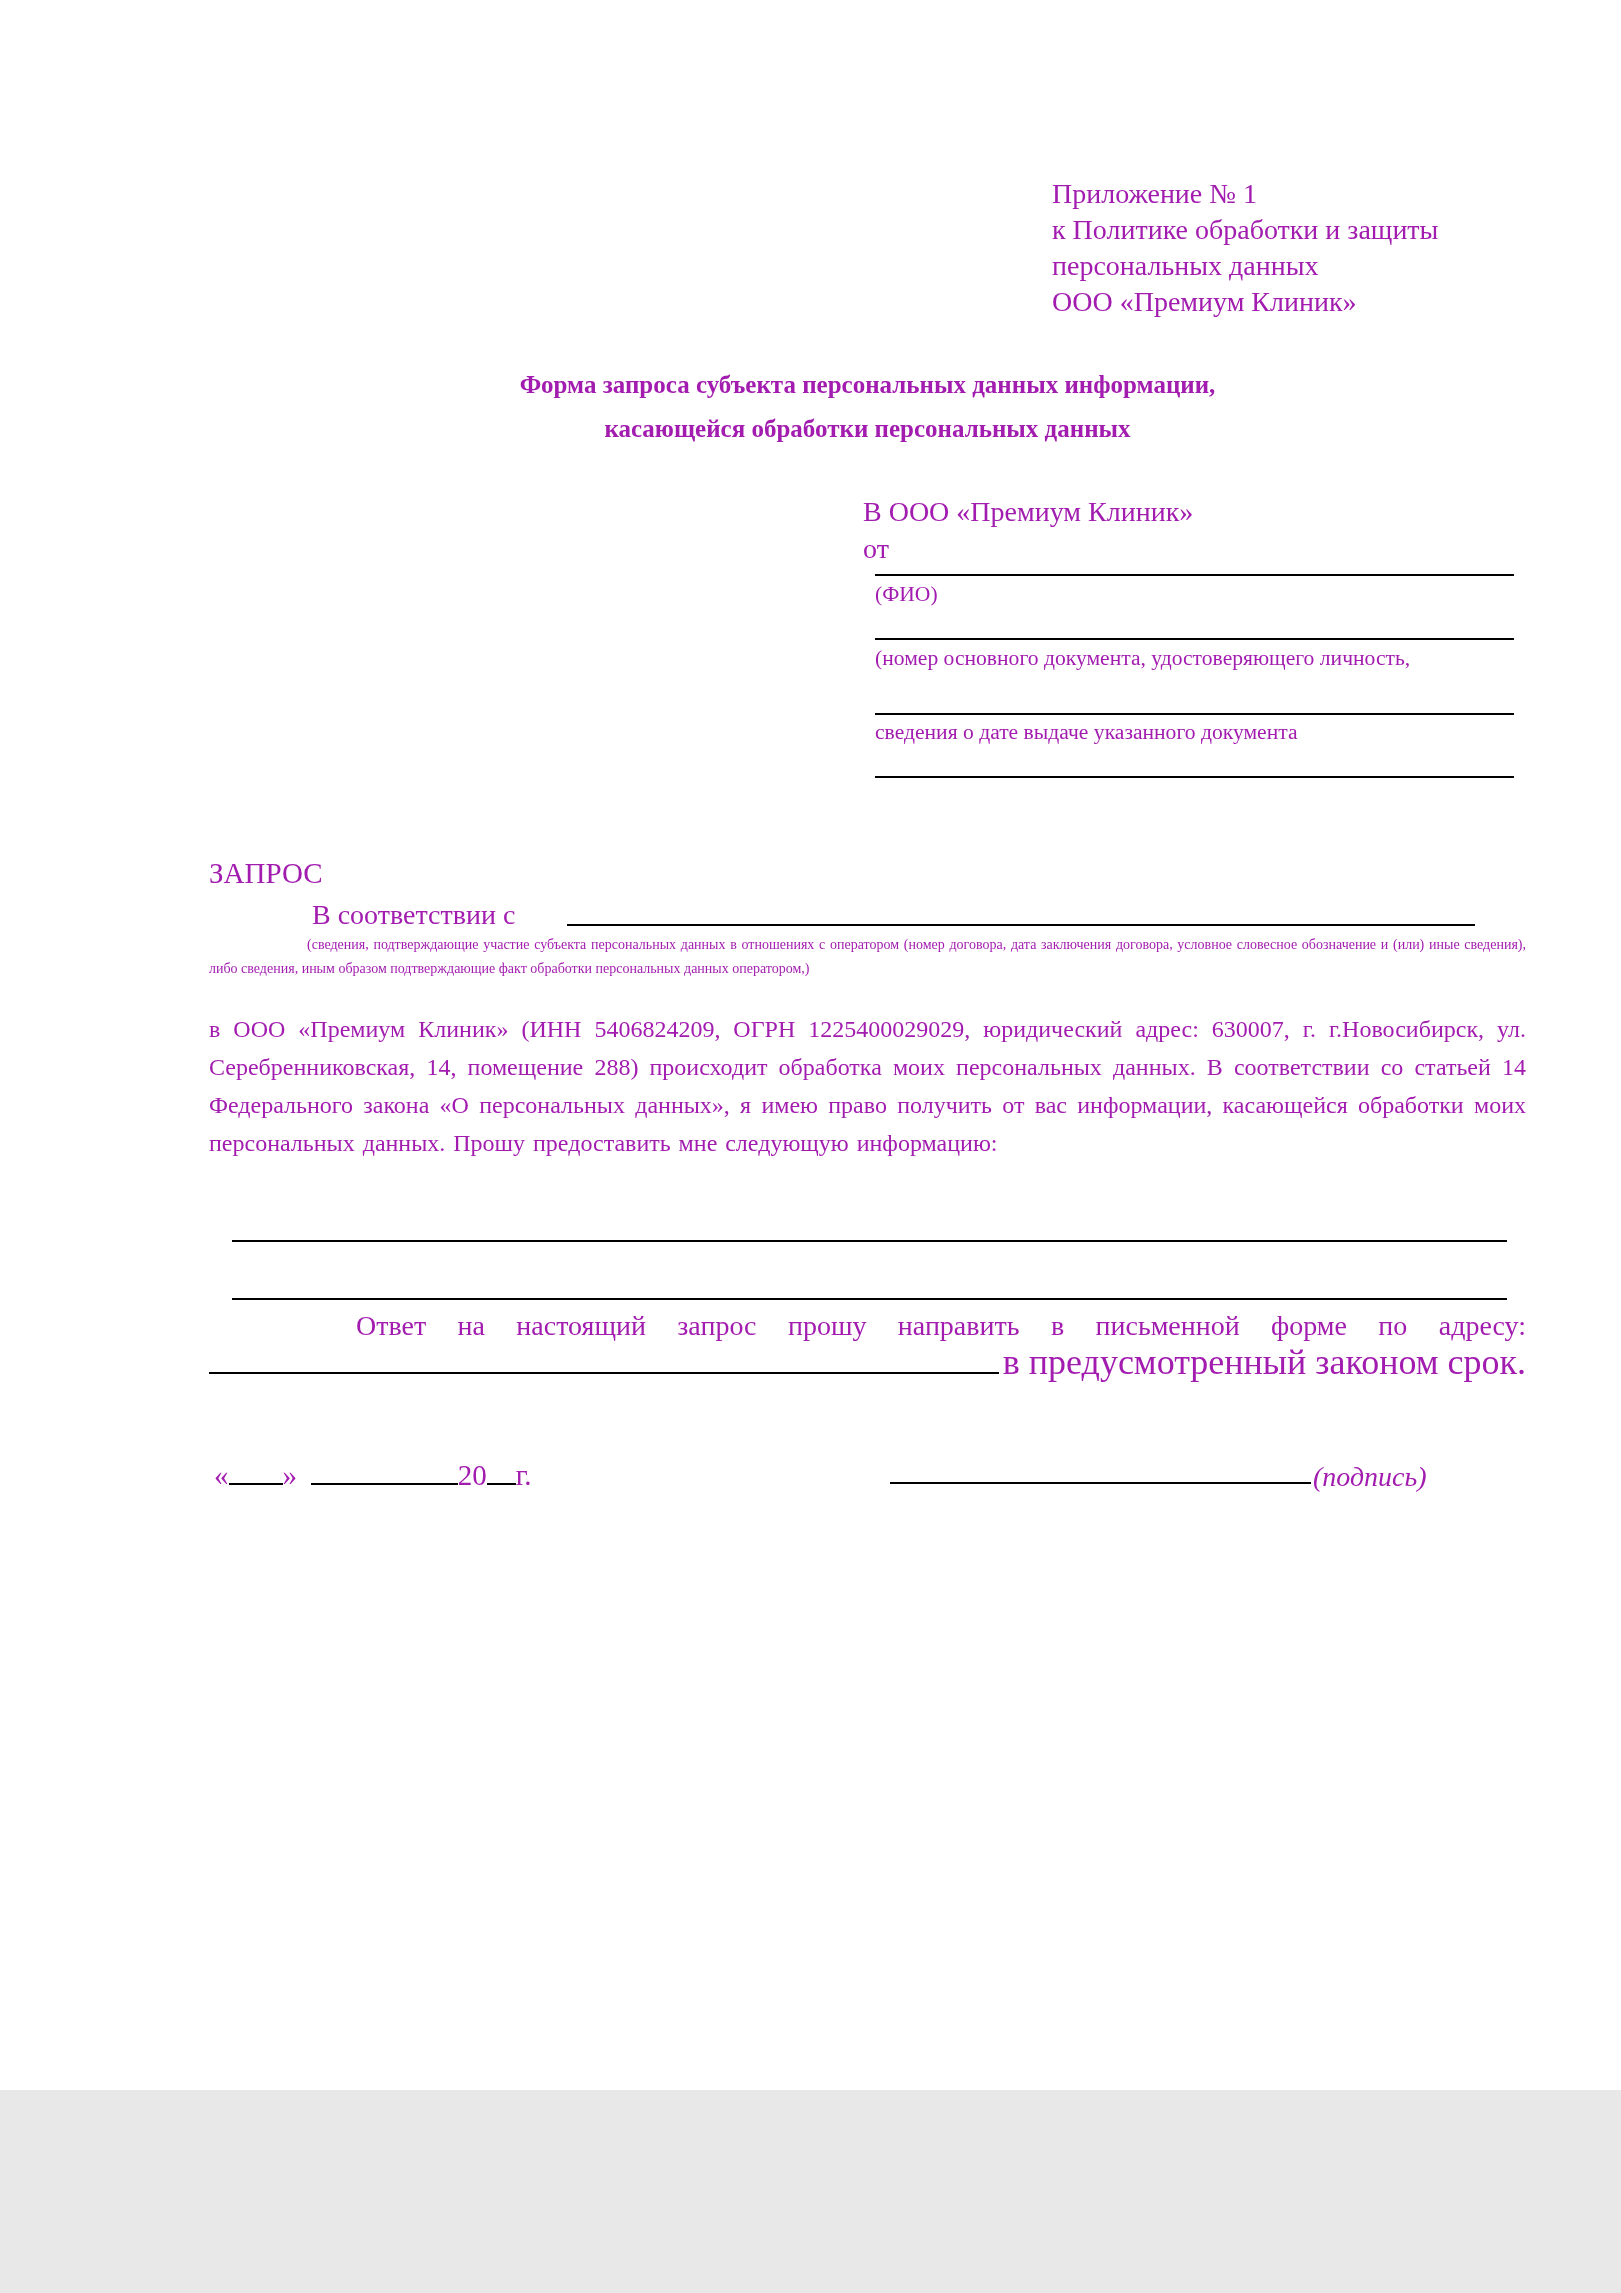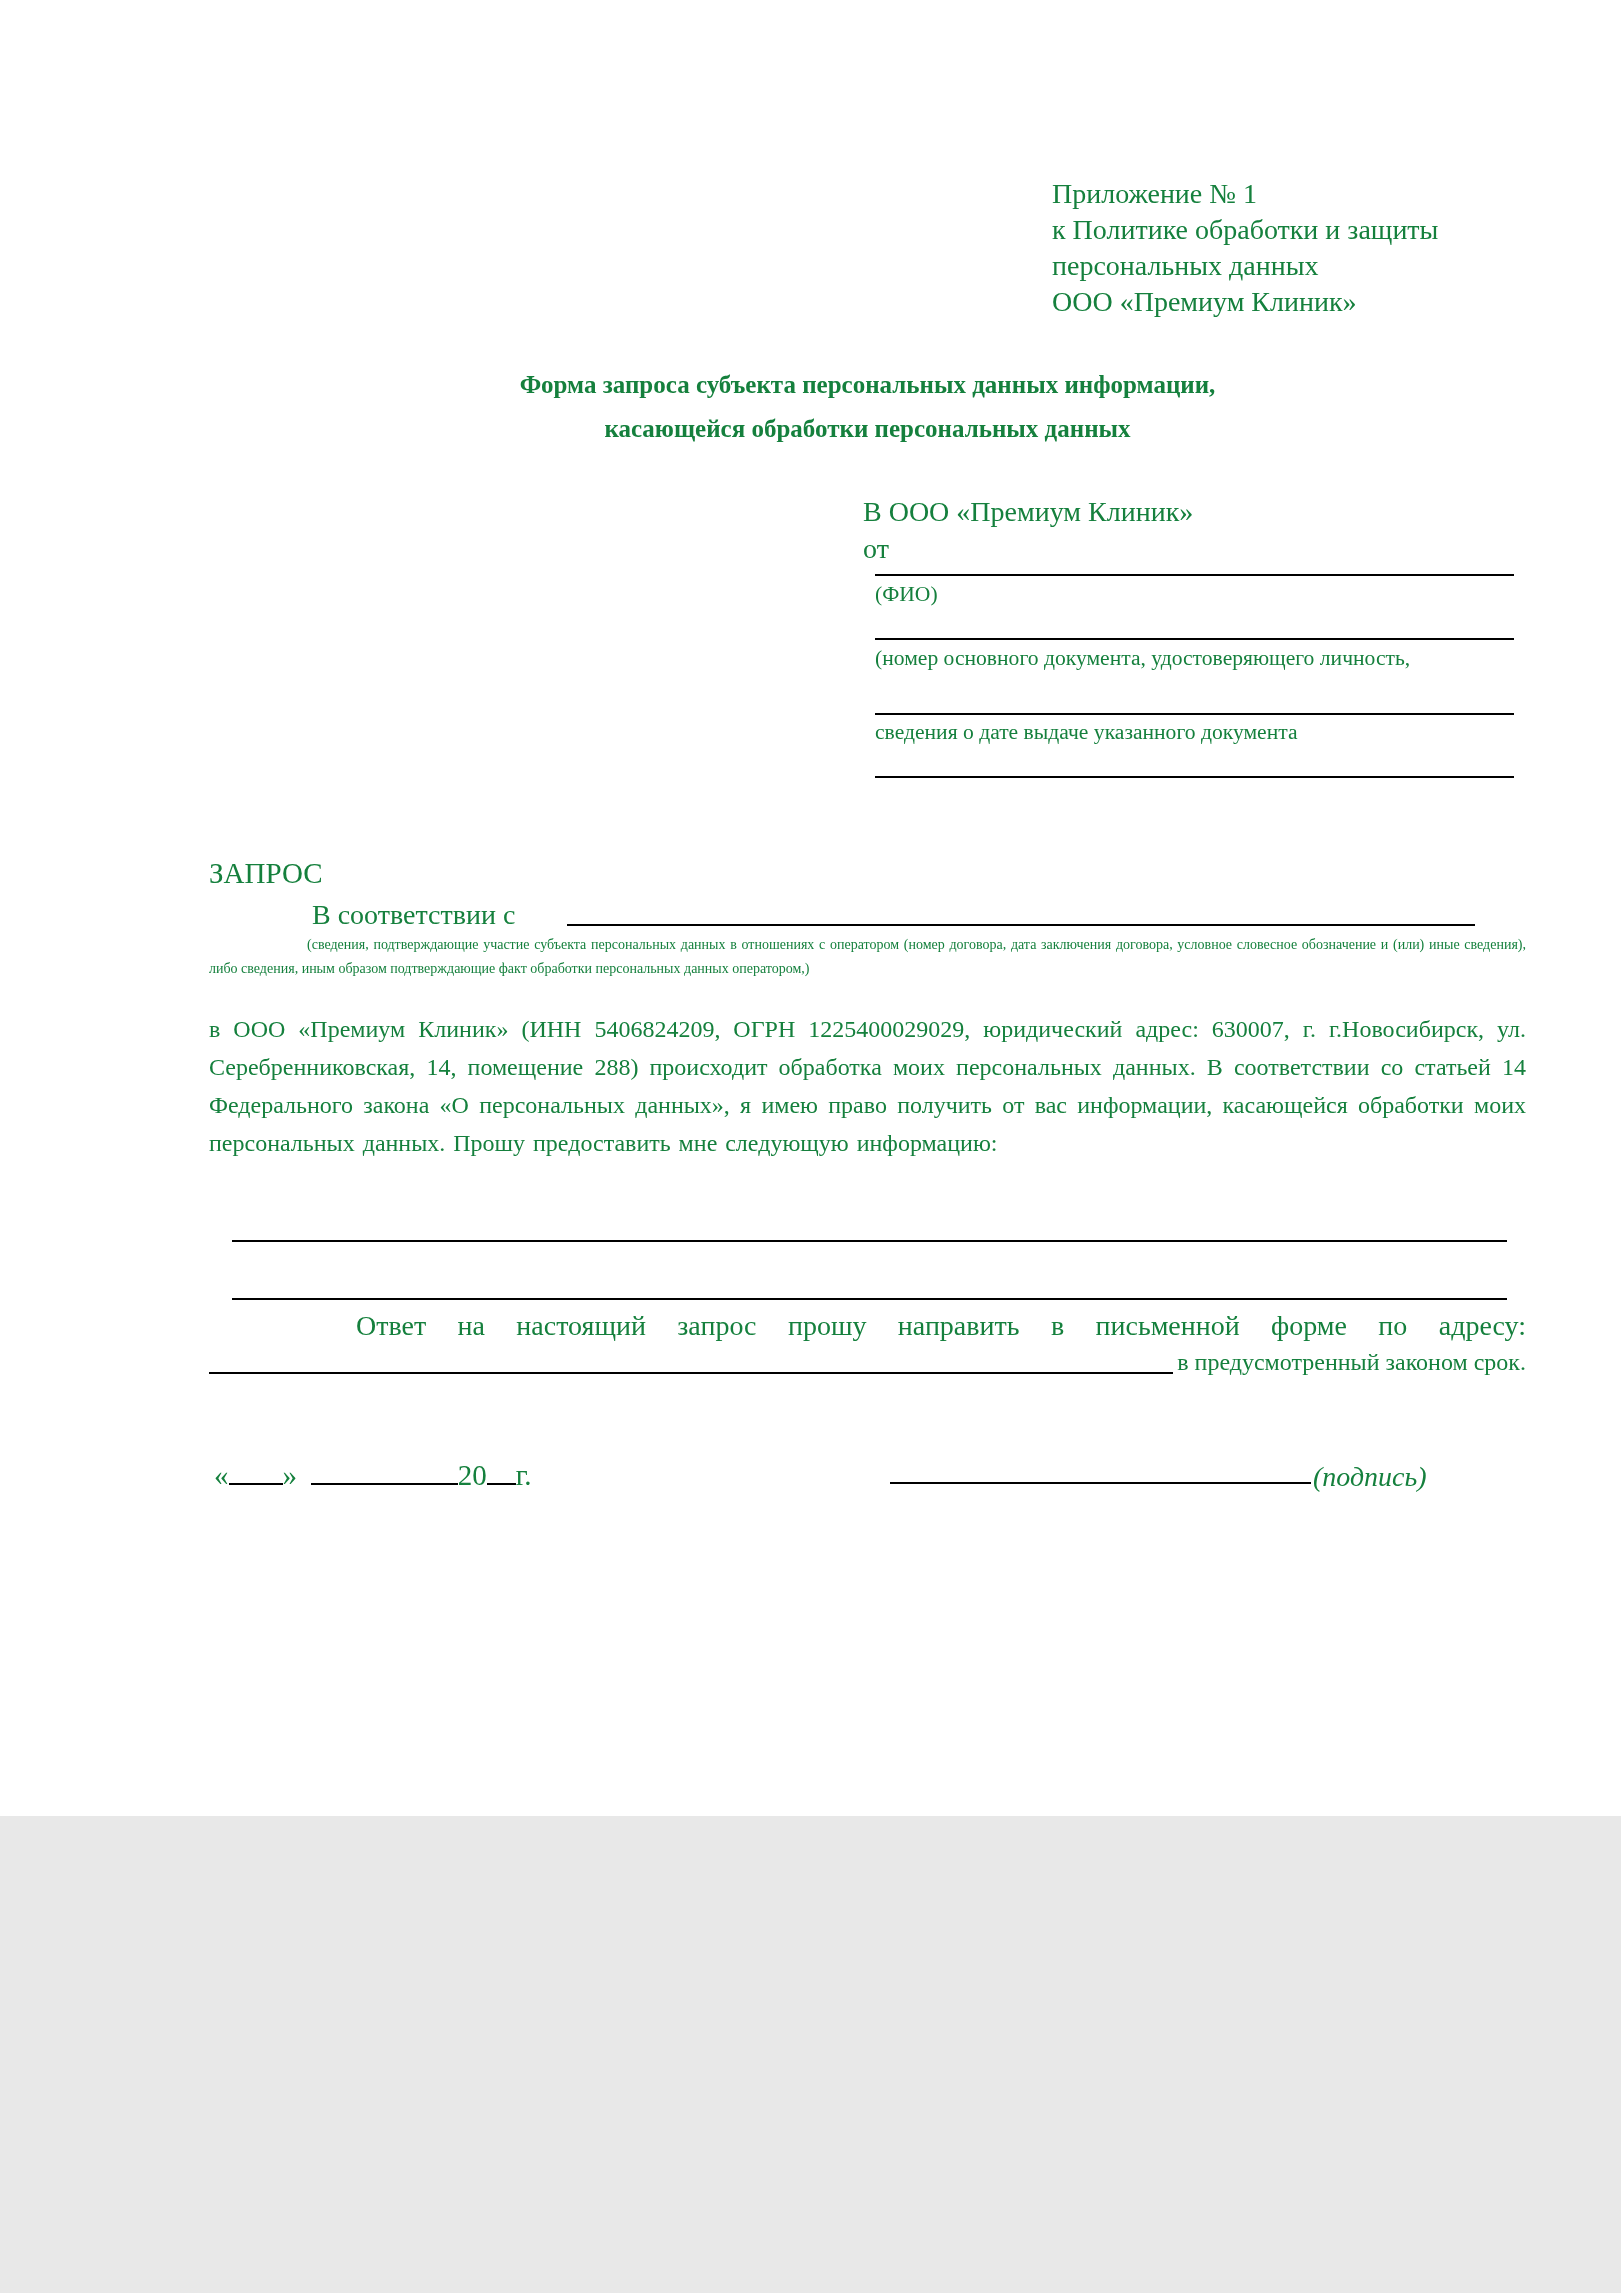--- a/index.html
+++ b/index.html
@@ -1,22 +1,22 @@
 <!DOCTYPE html>
 <html lang="ru"><head>
 <meta charset="utf-8">
 <style>
   html,body { margin:0; padding:0; background:#e8e8e8; }
   .page {
     position:relative;
-    width:1621px; height:1816px;
+    width:1621px; height:2090px;
     margin:0 auto;
     background:#ffffff;
     font-family:"Liberation Serif","DejaVu Serif",serif;
-    color:#15803d;
+    color:#a21caf;
     overflow:hidden;
   }
   .abs { position:absolute; }
 
   
   .hdr { left:1052px; top:176px; width:510px; font-size:28px; line-height:36px; }
 
   
   .title { left:209px; top:363px; width:1317px; text-align:center;
            font-weight:bold; font-size:25px; line-height:44px; }
@@ -40,21 +40,21 @@
               text-align:justify; text-indent:98px; }
 
   .bodytext { left:209px; top:1010px; width:1317px; font-size:24px; line-height:38px;
               text-align:justify; word-spacing:0.08em; }
 
   .answerline1 { left:232px; top:1240px; width:1275px; }
   .answerline2 { left:232px; top:1298px; width:1275px; }
 
   .reply1 { left:209px; top:1307px; width:1317px; font-size:28px; line-height:37px;
             text-indent:147px; text-align:justify; text-align-last:justify; }
-  .reply2 { left:209px; top:1344px; width:1317px; display:flex; font-size:24px; line-height:37px; }
+  .reply2 { left:209px; top:1344px; width:1317px; display:flex; font-size:36px; line-height:37px; }
   .reply2 .fill { flex:1 1 auto; border-bottom:2.9px solid #000; margin-bottom:6.9px; margin-right:3.9px; }
 
   .dateline { left:214px; top:1457px; font-size:29px; line-height:37px; white-space:nowrap; }
   .blank { display:inline-block; height:0.85em; border-bottom:2.9px solid #000; }
   .b-day   { width:54px; }
   .b-month { width:147px; margin-left:13.7px; }
   .b-year  { width:29px; }
 
   .sigline { left:890px; top:1482px; width:421px; }
   .sigcap  { left:1313px; top:1458px; font-size:28px; line-height:37px;font-style:italic; }

